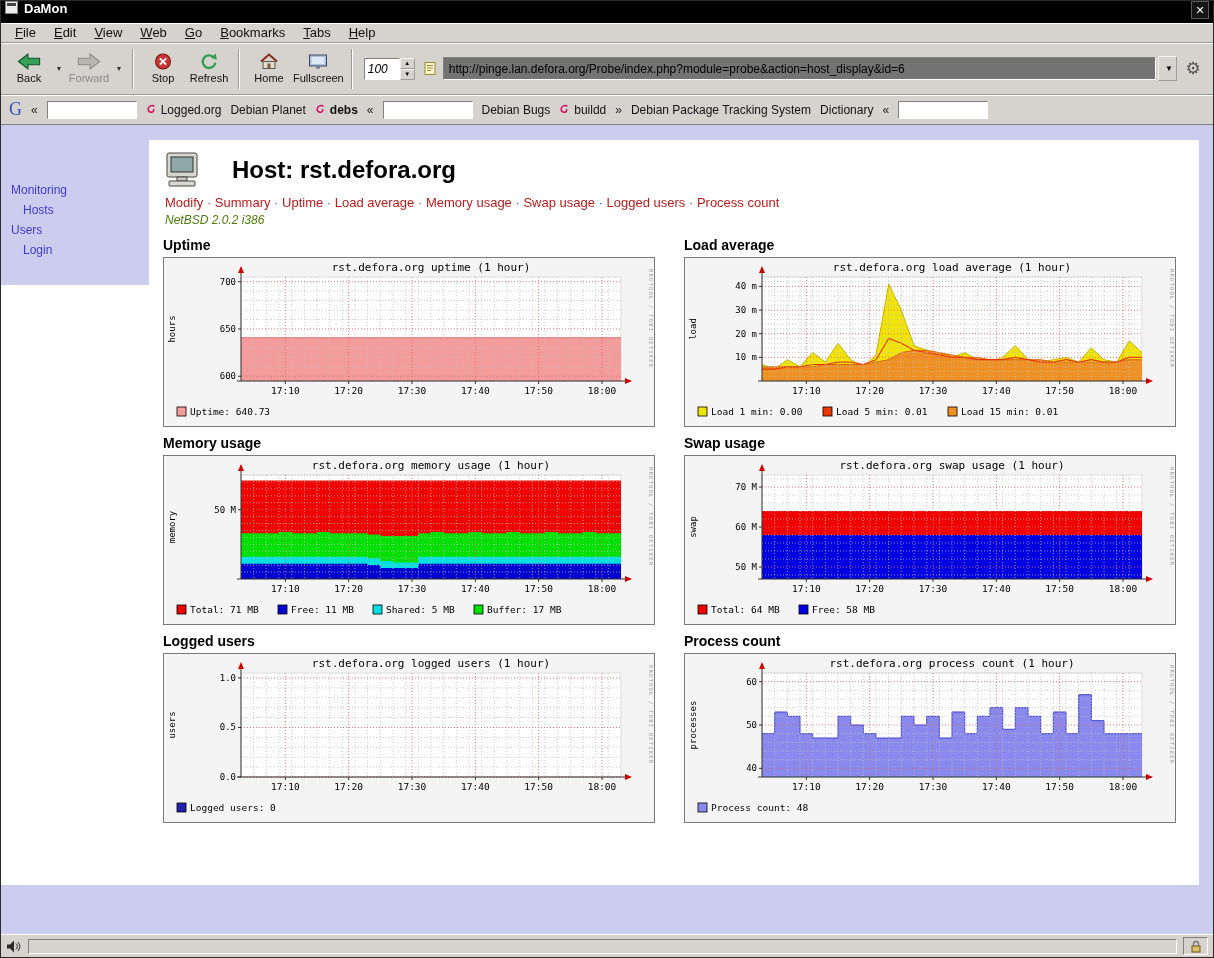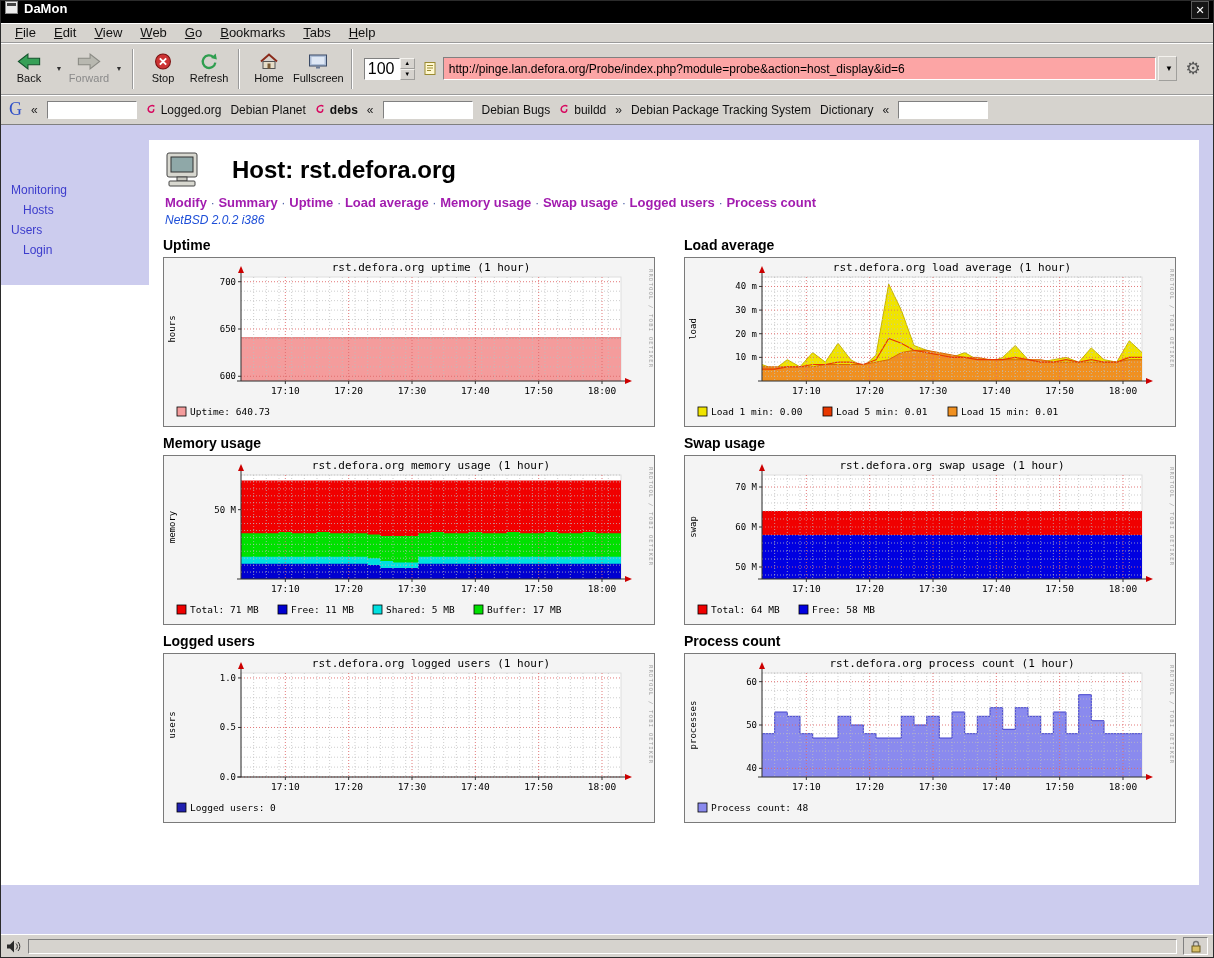--- a/index.html
+++ b/index.html
@@ -27,27 +27,27 @@
   .toolbar { height:52px; display:flex; align-items:center; padding:0 6px; gap:2px;
              border-bottom:1px solid #9a9a9a; box-shadow:inset 0 1px 0 #fff; flex:0 0 auto; }
   .tb-btn { display:flex; flex-direction:column; align-items:center; justify-content:center;
             min-width:44px; height:46px; font-size:11px; gap:2px; color:#111; }
   .tb-btn.disabled { color:#8a8a8a; }
   .tb-drop { width:12px; height:46px; display:flex; align-items:center; justify-content:center;
              font-size:7px; color:#333; }
   .sep { height:40px; border-left:1px solid #9a9a9a; border-right:1px solid #fff; margin:0 5px; }
   .zoom-box { display:flex; align-items:center; margin:0 4px; }
   .zoom-input { width:36px; height:22px; border:1px solid; border-color:#808080 #fff #fff #808080;
-                font-size:16px; padding:1px 3px; }
+                font-size:12px; padding:1px 3px;font-style:italic; }
   .spin { display:flex; flex-direction:column; }
   .spin-btn { width:15px; height:11px; font-size:6px; line-height:5px; background:#d6d3ce;
               border:1px outset #f4f2ee; padding:0; }
   .url-drag { margin:0 5px 0 3px; }
   .url-input { flex:1; height:23px; border:1px solid; border-color:#808080 #fff #fff #808080;
-               font-size:12px; padding:1px 5px; background:#fca5a5; }
+               font-size:12px; padding:1px 5px; background:#737373; }
   .url-drop { width:19px; height:25px; background:#d6d3ce; border:1px outset #f4f2ee; font-size:8px; }
   .throbber { width:28px; text-align:center; font-size:17px; color:#555; }
 
   
   .bookmarksbar { height:30px; display:flex; align-items:center; gap:9px; padding:0 8px;
                   border-bottom:1px solid #808080; box-shadow:inset 0 1px 0 #fff; font-size:12px;
                   flex:0 0 auto; color:#111; }
   .bm-g { font-family:"Liberation Serif", serif; font-size:18px; color:#3050c8; }
   .bm-arrow { font-size:12px; color:#222; }
   .bm-input { width:90px; height:18px; border:1px solid; border-color:#808080 #fff #fff #808080; }
@@ -58,23 +58,23 @@
   .content { flex:1 1 auto; position:relative; background:#ccccee; overflow:hidden; }
   .sidebar { position:absolute; left:0; top:55px; width:120px; font-size:12px; z-index:2; }
   .side-link { color:#3c3ccc; padding:3px 0 3px 10px; }
   .side-link.indent { padding-left:22px; }
   .sidebar-mask { position:absolute; left:0; top:160px; width:148px; height:600px; background:#fff; z-index:1; }
   .main-panel { position:absolute; left:148px; top:15px; width:1050px; height:745px; background:#fff;
                 padding:12px 0 0 14px; z-index:1; }
   .host-header { display:flex; align-items:center; gap:27px; }
   .host-title { font-size:24px; font-weight:bold; color:#000; }
   .page-nav { font-size:13px; color:#5566aa; margin:7px 0 2px 2px; }
-  .nav-link { color:#a21caf;font-weight:bold; }
+  .nav-link { color:#b91c1c; }
   .nav-sep { color:#5566aa; }
-  .os-label { font-style:italic; font-size:12px; margin:3px 0 6px 2px; color:#1d4ed8; }
+  .os-label { font-style:italic; font-size:12px; margin:3px 0 6px 2px; color:#4d7c0f; }
 
   .charts-grid { display:grid; grid-template-columns:494px 494px; column-gap:27px; row-gap:4px; margin-top:4px; }
   .chart-heading { font-size:14px; font-weight:bold; margin:4px 0 4px 0; color:#000; }
   .chart-panel { width:492px; height:170px; background:#f4f4f4; border:1px solid #7a7a7a; padding:1px; }
   .chart-panel svg { display:block; }
 
   
   .statusbar { height:23px; display:flex; align-items:center; gap:6px; padding:0 5px;
                border-top:1px solid #fff; flex:0 0 auto; }
   .status-field { flex:1; height:15px; border:1px solid; border-color:#808080 #fff #fff #808080; }

